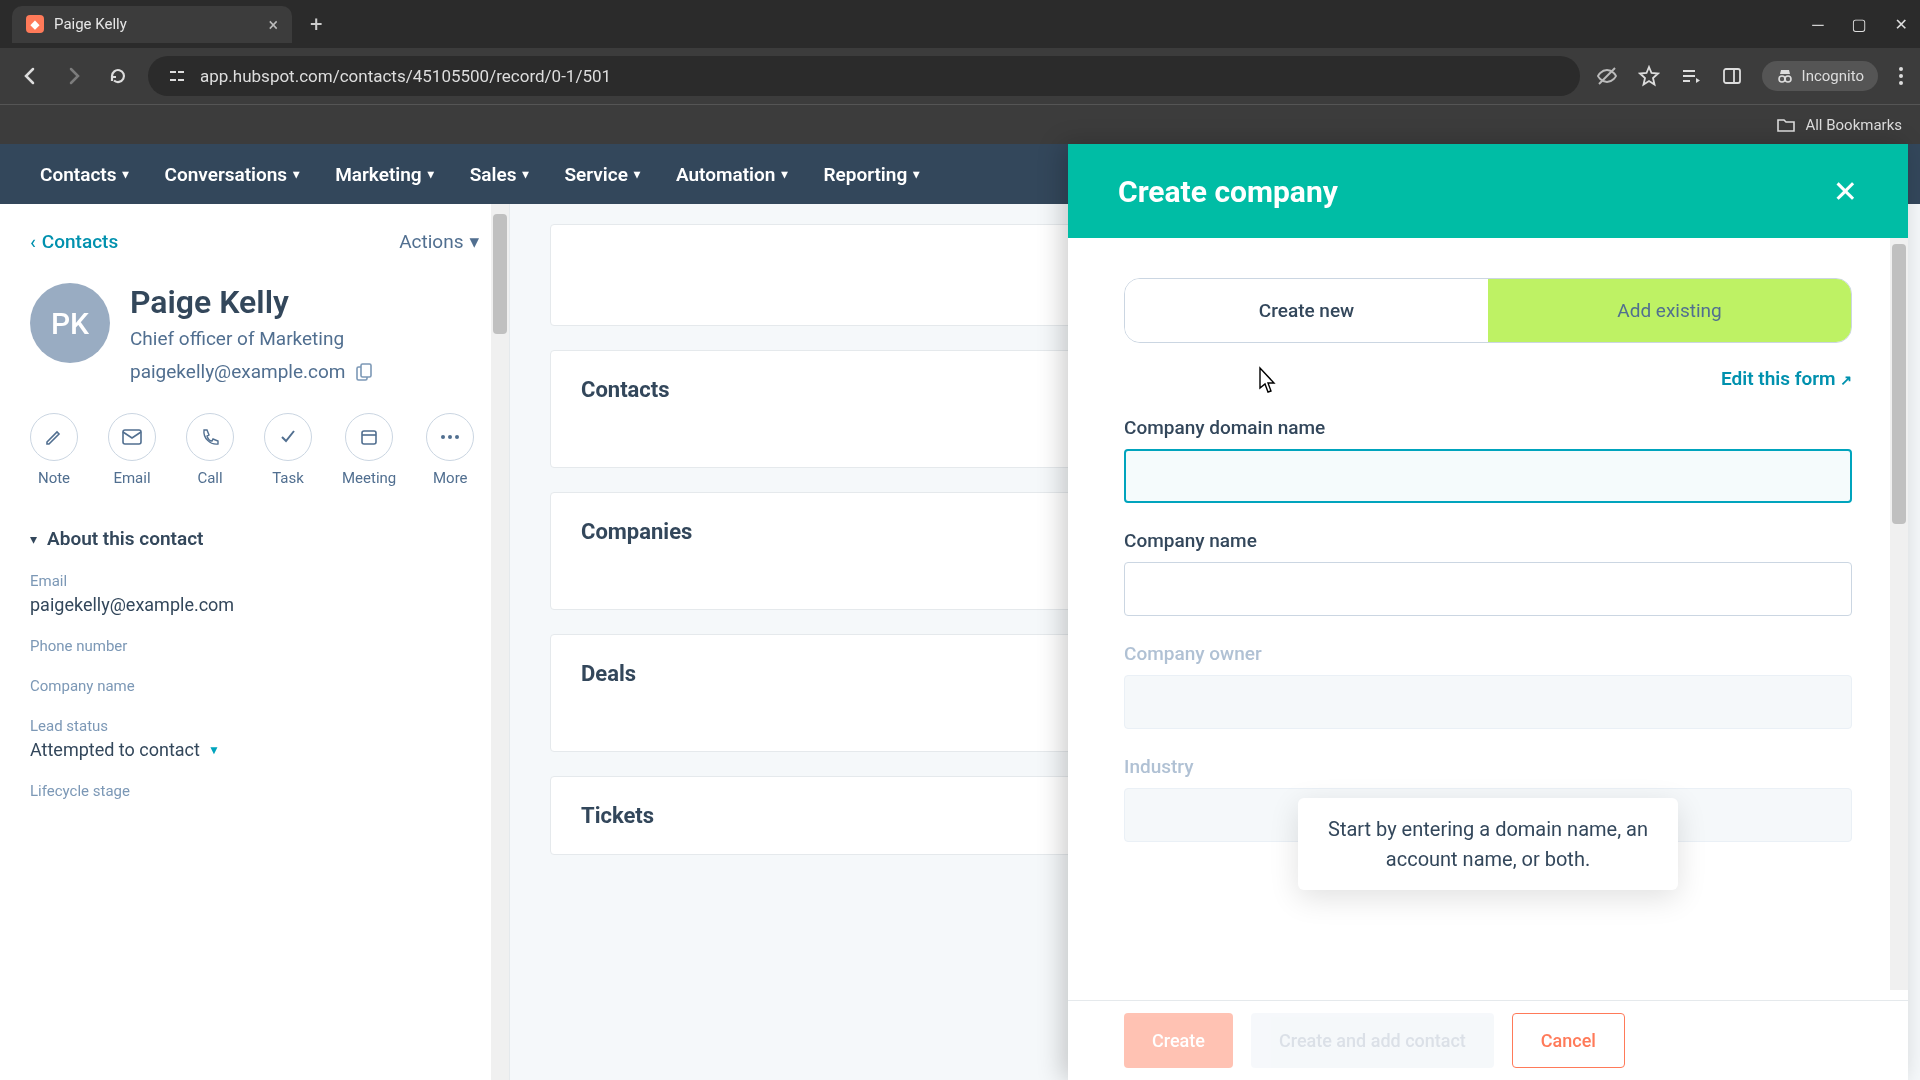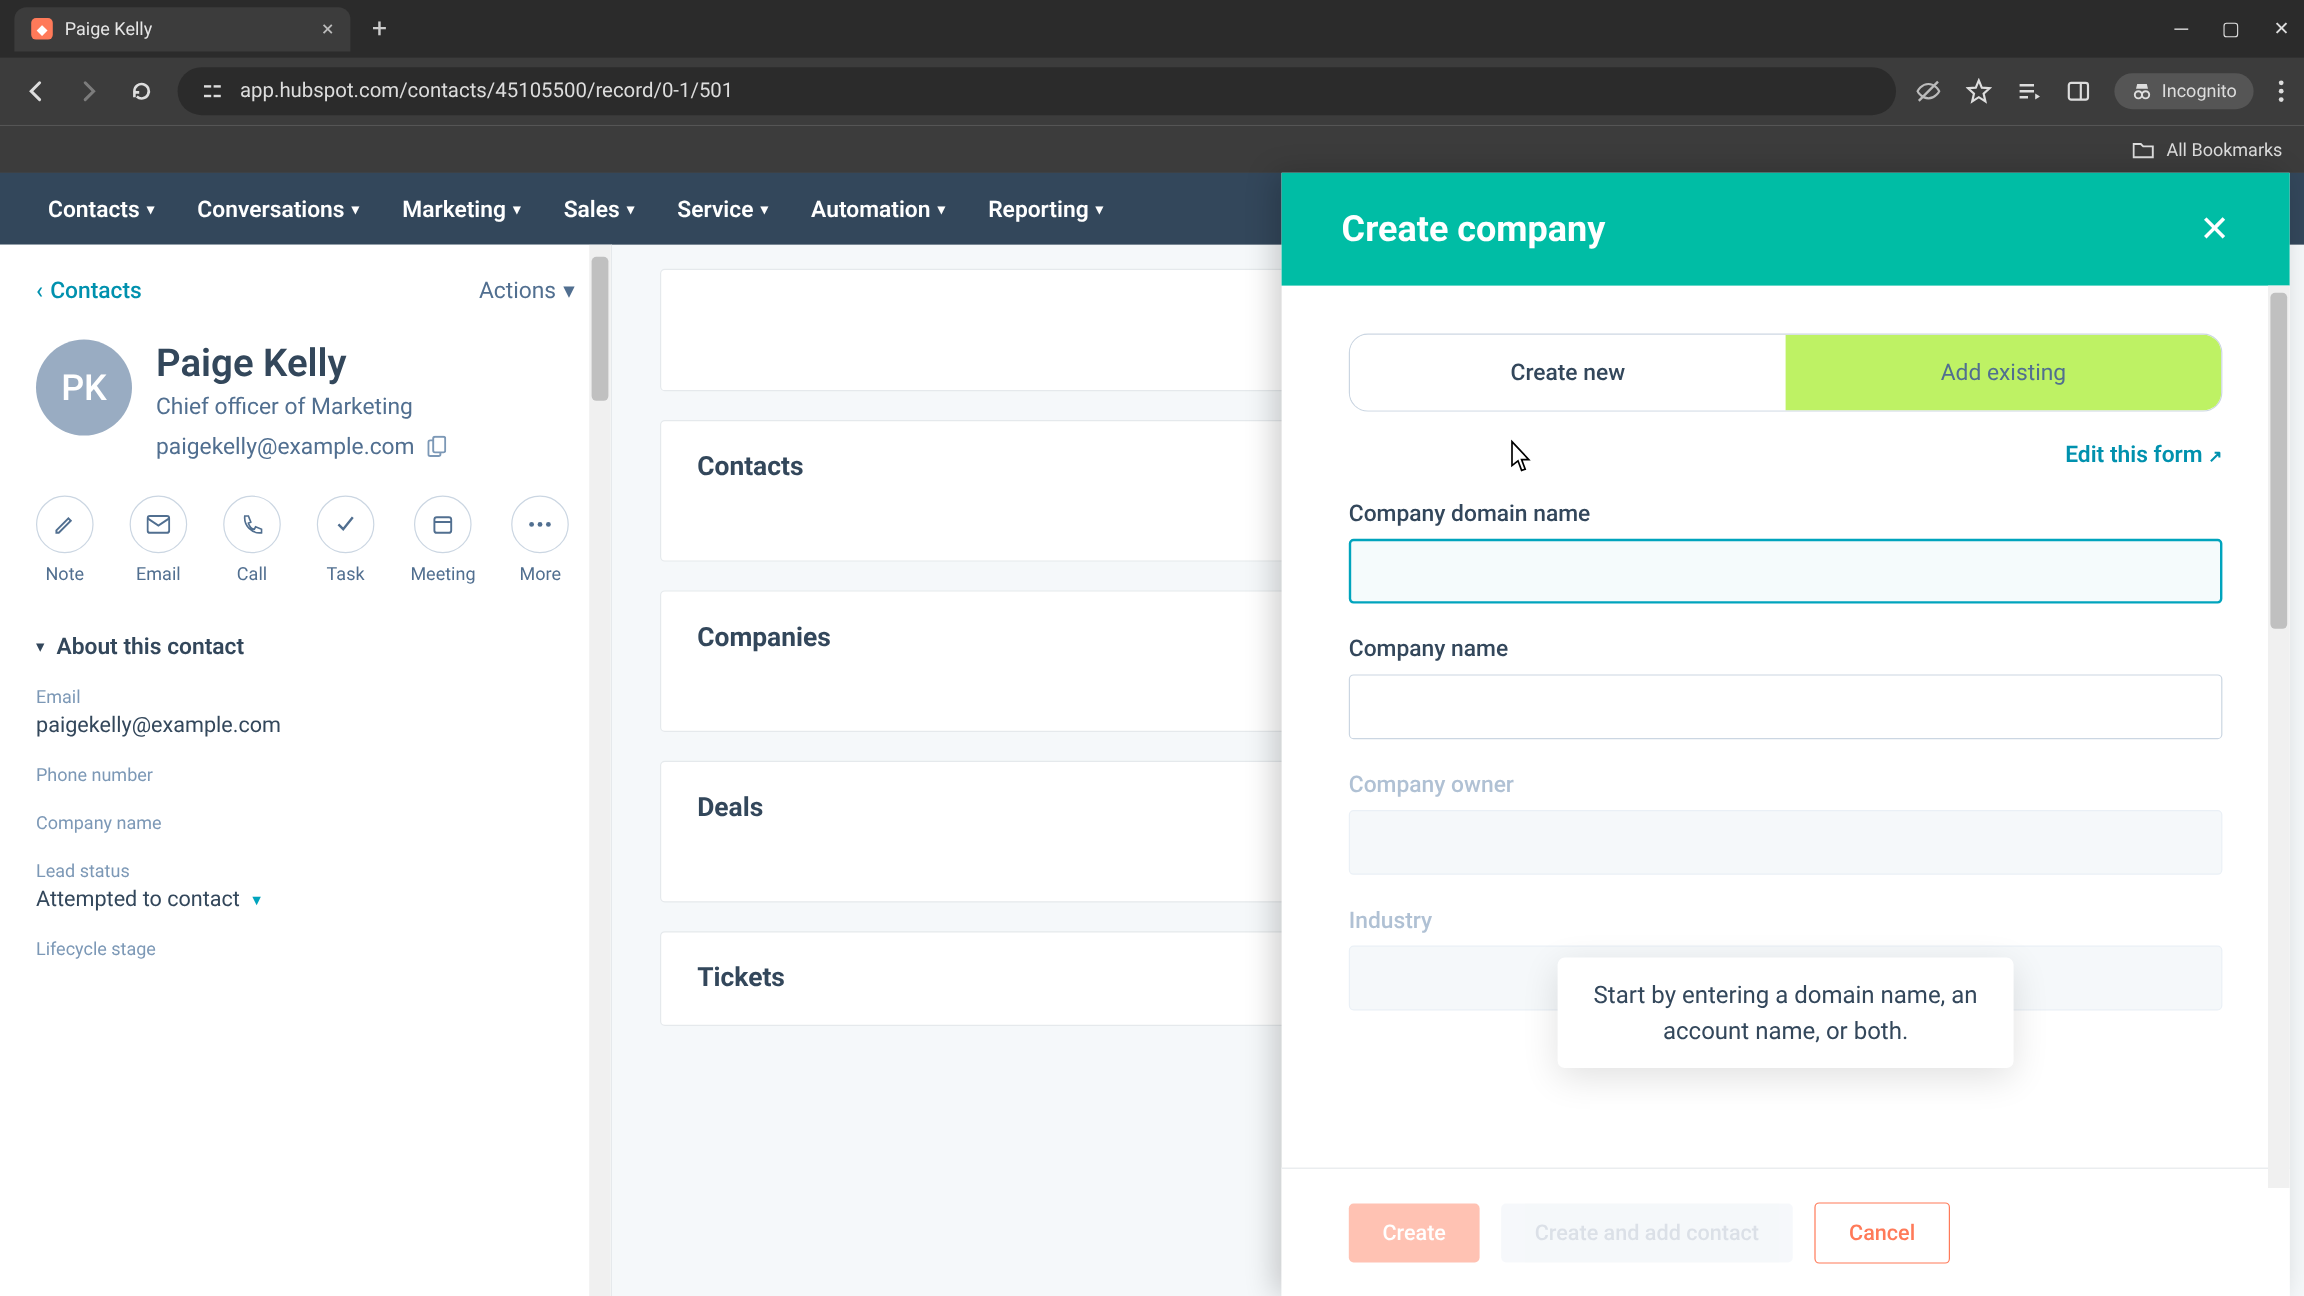--- a/index.html
+++ b/index.html
@@ -88,21 +88,21 @@
 
 .form-field { margin-top: 26px; }
 .form-label { font-size: 19px; color: #33475b; font-weight: 500; }
 .form-label.disabled { color: #b0c1d4; }
 .form-input { width: 100%; height: 54px; border: 1px solid #cbd6e2; border-radius: 4px; margin-top: 10px; padding: 0 16px; font-size: 18px; }
 .form-input.focused { border: 2px solid #00a4bd; background: #f5fbfc; }
 .form-input.disabled { background: #f5f8fa; border-color: #eaf0f6; }
 
 .overlay-tip { position: absolute; left: 50%; transform: translateX(-50%); top: 560px; background: #fff; padding: 16px 30px; font-size: 20px; color: #33475b; line-height: 1.5; text-align: center; border-radius: 6px; box-shadow: 0 8px 30px rgba(0,0,0,0.12); width: 380px; }
 
-.panel-footer { height: 107px; border-top: 1px solid #e5e9ec; display: flex; align-items: center; padding: 12px 56px; gap: 18px; background: #fff; }
+.panel-footer { height: 80px; border-top: 1px solid #e5e9ec; display: flex; padding: 12px 56px; gap: 18px; background: #fff; }
 .btn { padding: 14px 28px; border-radius: 4px; font-size: 18px; font-weight: 500; cursor: pointer; border: none; }
 .btn-primary { background: #ff7a59; color: #fff; opacity: 0.45; }
 .btn-primary.ghost { background: #eaf0f6; color: #b0bccb; }
 .btn-cancel { background: #fff; border: 1px solid #ff7a59; color: #ff7a59; }
 
 .cursor { position: absolute; left: 188px; top: 128px; width: 22px; height: 30px; pointer-events: none; z-index: 999; }
 
 svg { display: block; }
 </style>
 </head>

